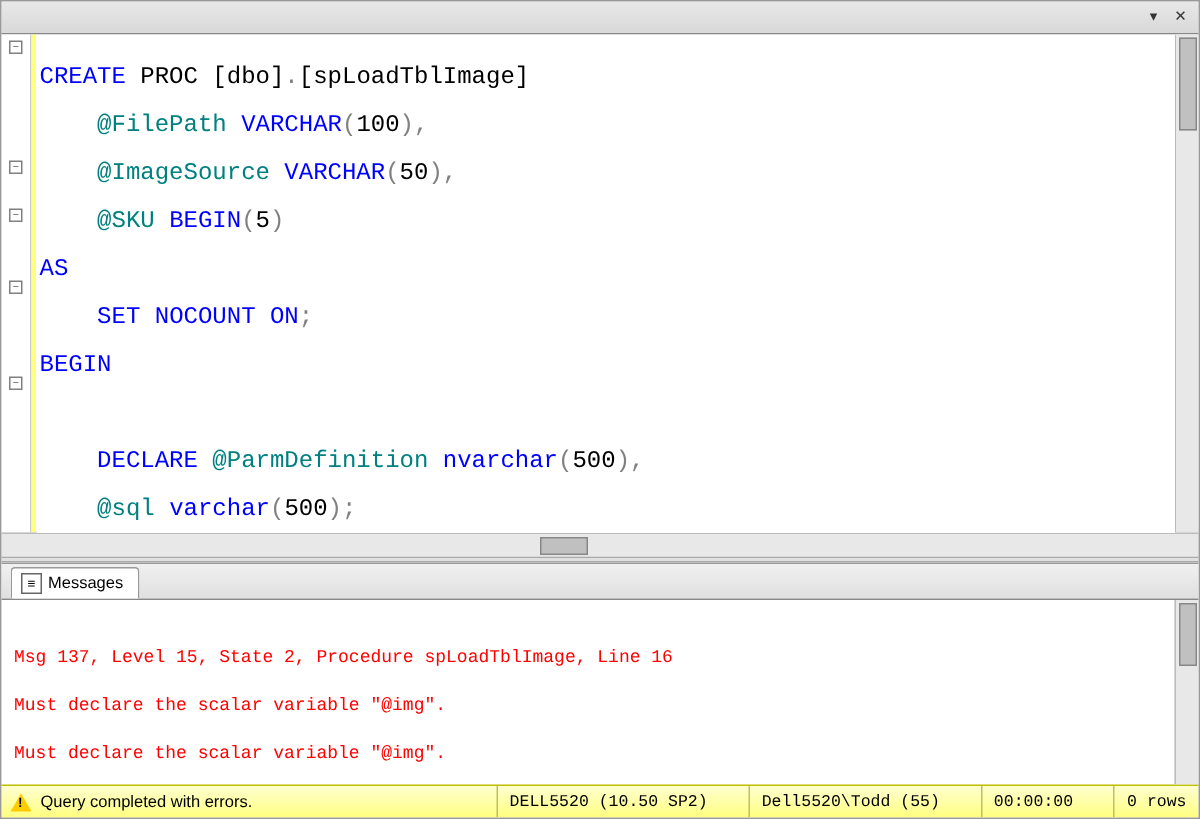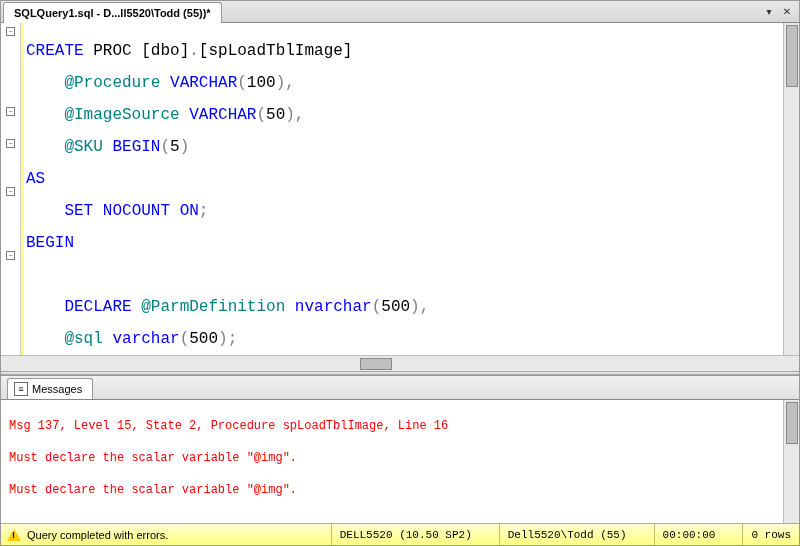--- a/index.html
+++ b/index.html
@@ -156,21 +156,21 @@
     display: flex;
     align-items: center;
     justify-content: center;
   }
   .msg-body {
     flex: 1;
     overflow: auto;
     font-family: "Courier New", monospace;
     font-size: 12px;
     color: #ff0000;
-    padding: 2px 8px;
+    padding: 14px 8px;
     line-height: 16px;
     white-space: pre;
   }
   .status-bar {
     height: 22px;
     background: linear-gradient(#ffffd0, #ffff80);
     border-top: 1px solid #c0c000;
     display: flex;
     align-items: center;
     font-size: 11px;
@@ -220,23 +220,20 @@
     width: 10px; height: 60px;
     background: #c0c0c0;
     border: 1px solid #888;
   }
   .vscroll-msg::before { height: 40px; }
 </style>
 </head>
 <body>
 
 <div class="tab-bar">
-  <div class="tab">
-    <span>SQLQuery1.sql - D...ll5520\Todd (55))*</span>
-  </div>
   <div class="tab-controls">
     <div class="tab-btn">▾</div>
     <div class="tab-btn">✕</div>
   </div>
 </div>
 
 <div class="editor-wrap">
   <div class="gutter">
     <div class="fold">−</div>
     <div style="height:64px"></div>
@@ -244,21 +241,21 @@
     <div style="height:16px"></div>
     <div class="fold">−</div>
     <div style="height:32px"></div>
     <div class="fold">−</div>
     <div style="height:48px"></div>
     <div class="fold">−</div>
   </div>
 
   <div class="code-area">
 <div class="code-line"><span class="kw">CREATE</span><span> PROC </span><span class="id">[dbo]</span><span class="op">.</span><span class="id">[spLoadTblImage]</span></div>
-<div class="code-line"><span class="vr">    @Procedure </span><span class="kw">VARCHAR</span><span class="op">(</span><span class="num">100</span><span class="op">),</span></div>
+<div class="code-line"><span class="vr">    @FilePath </span><span class="kw">VARCHAR</span><span class="op">(</span><span class="num">100</span><span class="op">),</span></div>
 <div class="code-line"><span class="vr">    @ImageSource </span><span class="kw">VARCHAR</span><span class="op">(</span><span class="num">50</span><span class="op">),</span></div>
 <div class="code-line"><span class="vr">    @SKU </span><span class="kw">BEGIN</span><span class="op">(</span><span class="num">5</span><span class="op">)</span></div>
 <div class="code-line"><span class="kw">AS</span></div>
 <div class="code-line"><span class="kw">    SET</span><span class="kw"> NOCOUNT </span><span class="kw">ON</span><span class="op">;</span></div>
 <div class="code-line"><span class="kw">BEGIN</span></div>
 <div class="code-line"> </div>
 <div class="code-line"><span class="kw">    DECLARE</span><span class="vr"> @ParmDefinition </span><span class="kw">nvarchar</span><span class="op">(</span><span class="num">500</span><span class="op">),</span></div>
 <div class="code-line"><span class="vr">    @sql </span><span class="kw">varchar</span><span class="op">(</span><span class="num">500</span><span class="op">);</span></div>
 
 

